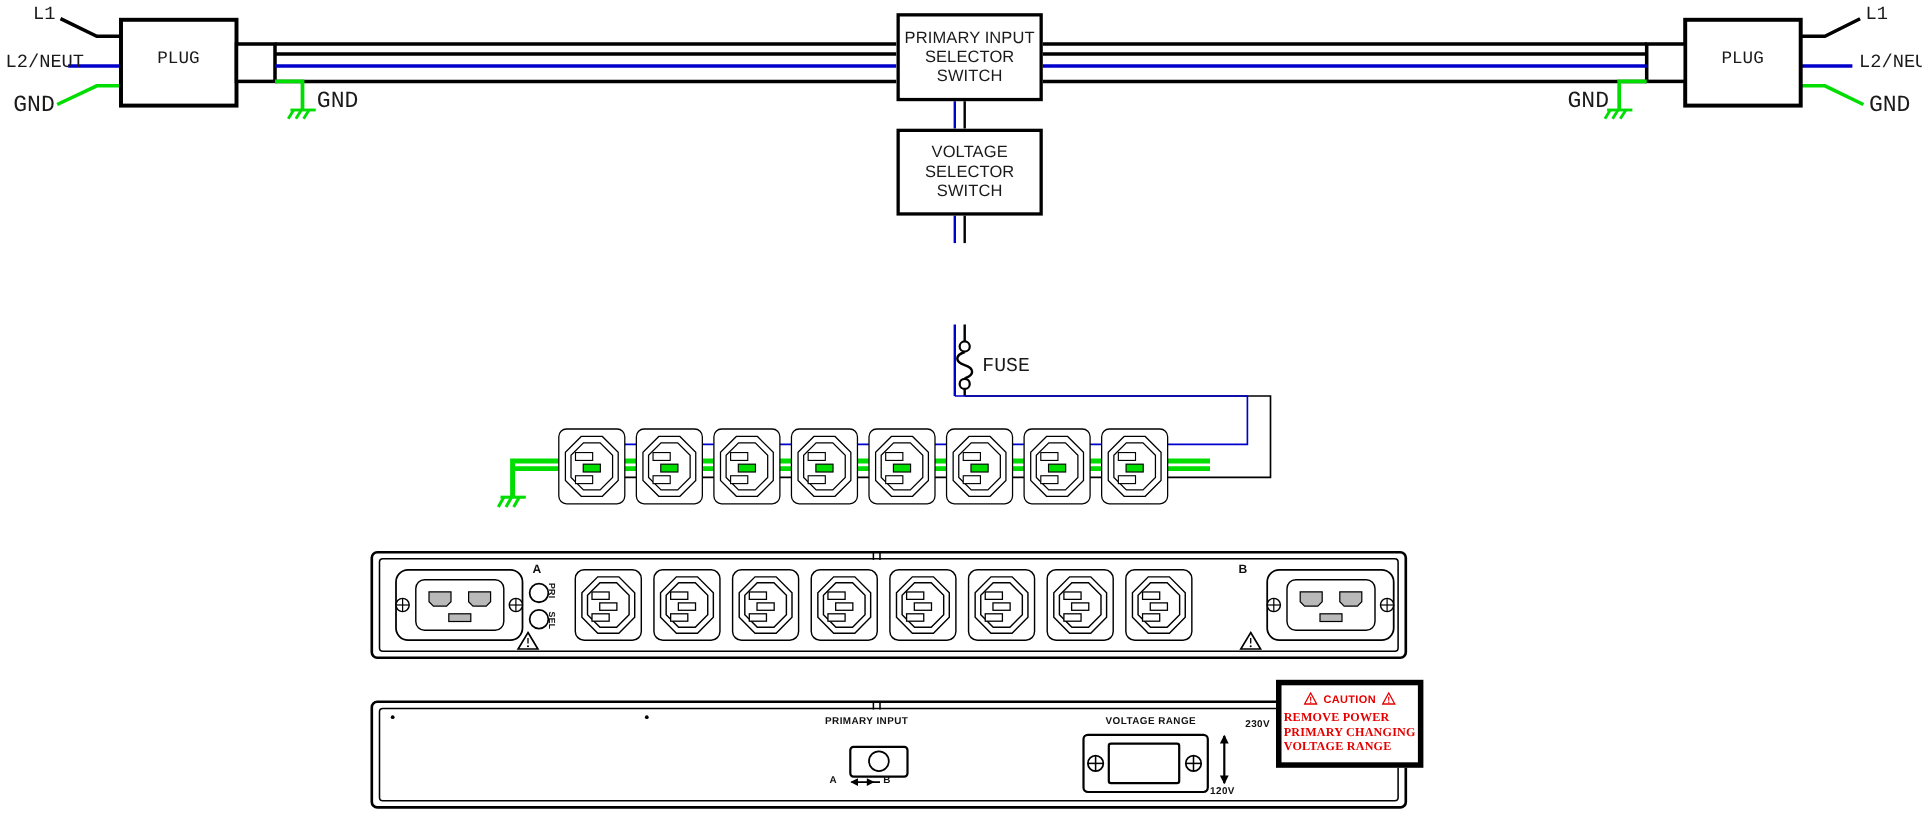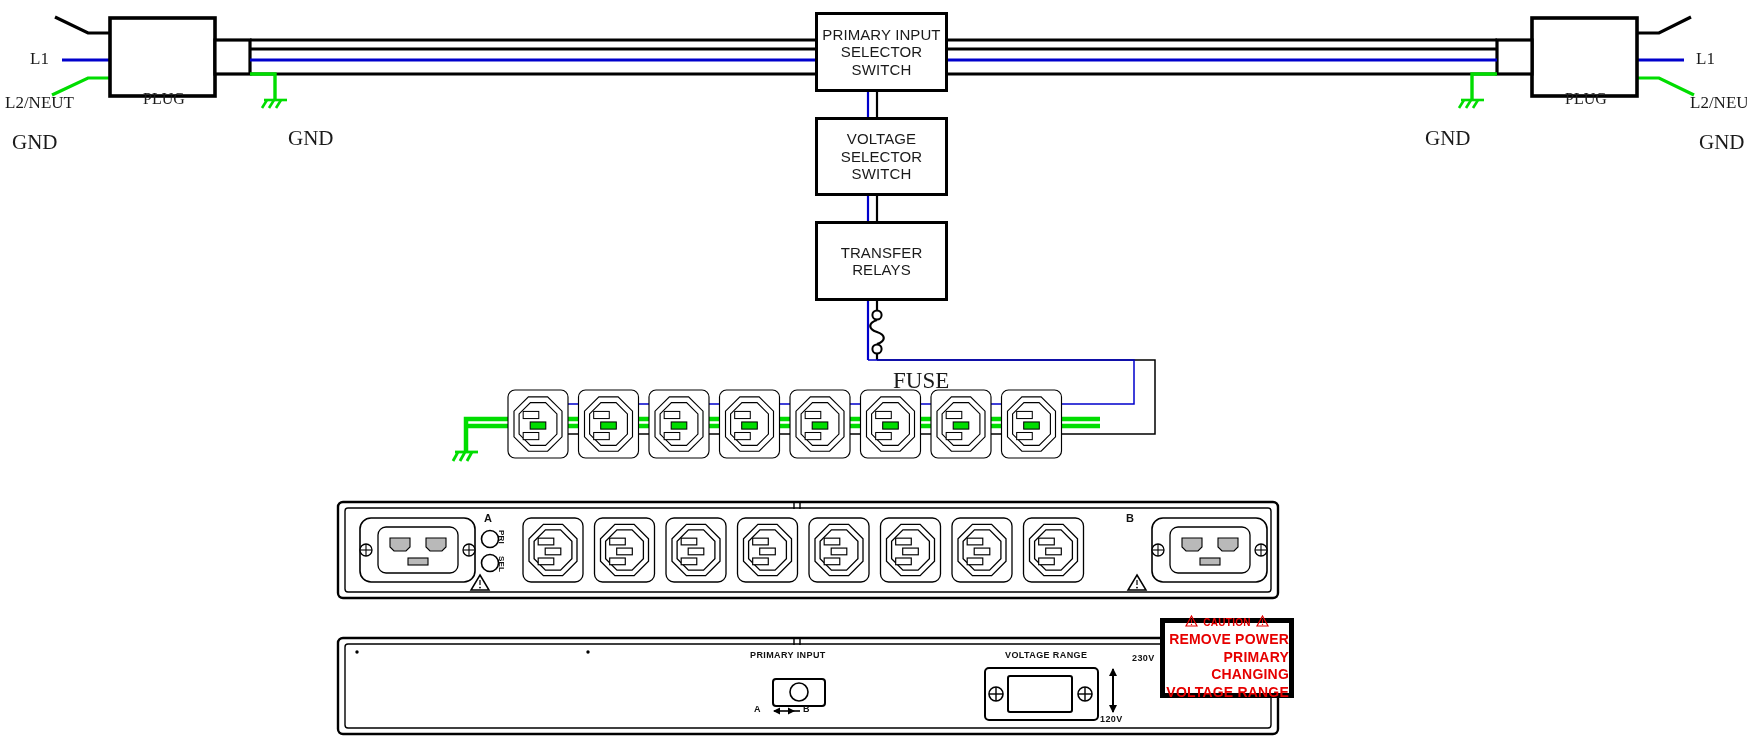--- a/index.html
+++ b/index.html
@@ -1,33 +1,33 @@
 <!DOCTYPE html>
 <html><head>
 <meta charset="utf-8">
 <style>
   html,body{margin:0;padding:0;background:#ffffff;}
   body{width:1747px;height:750px;position:relative;overflow:hidden;
        font-family:"Liberation Sans",sans-serif;color:#1a1a1a;}
   .stage{position:absolute;left:0;top:0;width:1747px;height:750px;}
   svg.layer{position:absolute;left:0;top:0;width:1747px;height:750px;overflow:visible;}
-  .lbl{position:absolute;font-family:Liberation Serif, serif;color:#1a1a1a;
-       white-space:nowrap;line-height:1.08;margin-top:45px;}
+  .lbl{position:absolute;font-family:Liberation Mono, monospace;color:#1a1a1a;
+       white-space:nowrap;line-height:1.08;}
   .blockbox{position:absolute;border:3px solid #000;background:#fff;
             display:flex;align-items:center;justify-content:center;text-align:center;
             font-size:15px;line-height:1.16;letter-spacing:.1px;}
   .wirelbl{font-size:17px;}
   .gndlbl{font-size:21px;}
-  .fuselbl{font-size:23px;}
+  .fuselbl{font-size:18px;}
   .caution-box{position:absolute;background:#fff;border:5px solid #000;
                display:flex;flex-direction:column;align-items:center;justify-content:center;}
   .caution-head{display:flex;align-items:center;gap:5px;color:#e60000;
                 font-size:10px;font-weight:bold;letter-spacing:.3px;}
-  .caution-body{color:#e60000;font-size:14px;font-weight:bold;text-align:right;
-                line-height:1.25;letter-spacing:.2px;margin-top:2px;}
+  .caution-body{color:#e60000;font-size:11px;font-weight:bold;text-align:left;
+                line-height:1.25;letter-spacing:.2px;margin-top:2px;font-family:Liberation Serif, serif;}
   .tri{display:inline-block;}
   .panellbl{position:absolute;font-size:9px;font-weight:bold;letter-spacing:.4px;color:#111;}
   .vtext{position:absolute;font-size:8px;font-weight:bold;color:#111;
          transform-origin:left top;letter-spacing:.2px;}
   .ab{position:absolute;font-size:11px;font-weight:bold;color:#111;}
 </style>
 </head>
 <body>
 
 <div class="stage">
@@ -377,23 +377,20 @@
         <polygon points="1109,705 1113,713 1117,705" fill="#000"></polygon>
       </g>
     </g>
   </svg>
 
   <div class="blockbox" style="left:815px;top:12px;width:127px;height:74px;">
     <span>PRIMARY INPUT<br>SELECTOR<br>SWITCH</span>
   </div>
   <div class="blockbox" style="left:815px;top:117px;width:127px;height:73px;">
     <span>VOLTAGE<br>SELECTOR<br>SWITCH</span>
-  </div>
-  <div class="blockbox" style="left:815px;top:221px;width:127px;height:74px;">
-    <span>TRANSFER<br>RELAYS</span>
   </div>
 
   <div class="lbl" style="left:143px;top:45px;font-size:16px;">PLUG</div>
   <div class="lbl" style="left:1565px;top:45px;font-size:16px;">PLUG</div>
 
   <div class="lbl wirelbl" style="left:30px;top:5px;">L1</div>
   <div class="lbl wirelbl" style="left:5px;top:49px;">L2/NEUT</div>
   <div class="lbl gndlbl" style="left:12px;top:86px;">GND</div>
   <div class="lbl gndlbl" style="left:288px;top:82px;">GND</div>
 

